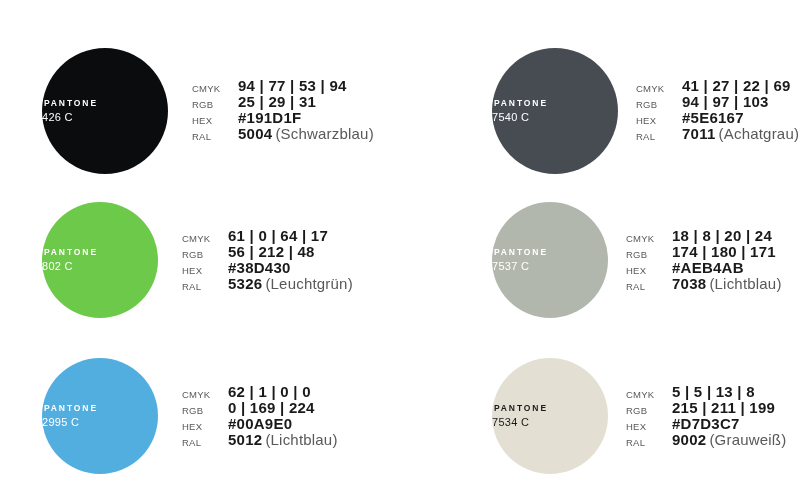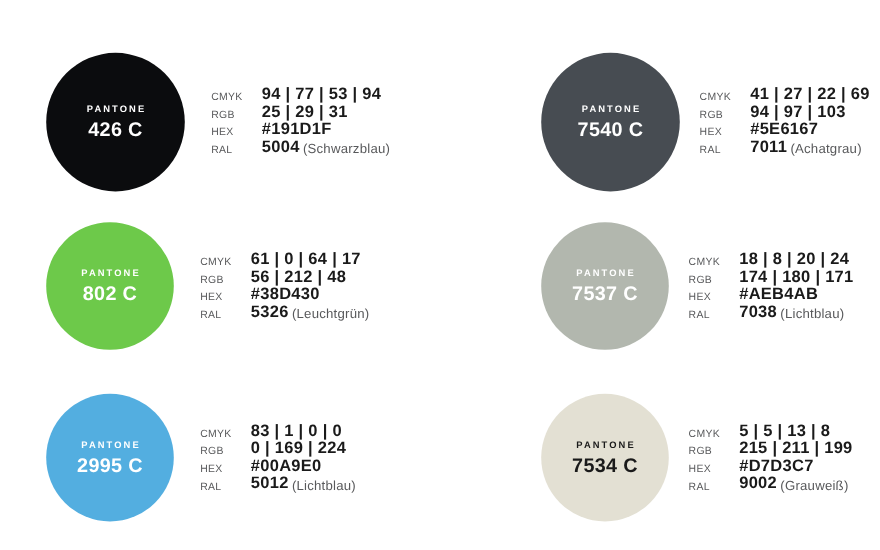--- a/index.html
+++ b/index.html
@@ -37,42 +37,42 @@
   .row-2 { top: 202px; }
   .row-3 { top: 358px; }
 
   .swatch-circle {
     width: 126px;
     height: 126px;
     border-radius: 50%;
     flex: 0 0 126px;
     display: flex;
     flex-direction: column;
-    align-items: center;
+    align-items: flex-start;
     justify-content: center;
     box-sizing: border-box;
   }
   .row-2 .swatch-circle,
   .row-3 .swatch-circle {
     width: 116px;
     height: 116px;
     flex: 0 0 116px;
   }
 
   .swatch-brand {
     font-size: 8.5px;
     font-weight: bold;
     letter-spacing: 1.9px;
     line-height: 1;
     margin-bottom: 5px;
     text-indent: 1.9px;
   }
   .swatch-name {
-    font-size: 18px;
-    font-weight: bold;
+    font-size: 11px;
+    font-weight: normal;
     letter-spacing: 0.3px;
     line-height: 1;
   }
 
   .specs {
     margin-top: 30px;
     margin-left: 24px;
   }
   .col-right .specs { margin-left: 18px; }
   .row-2 .specs { margin-top: 26px; }
@@ -92,21 +92,21 @@
     color: #58595b;
     letter-spacing: 0.25px;
   }
   .spec-value {
     font-size: 15px;
     font-weight: bold;
     color: #1a1a1a;
     letter-spacing: 0.25px;
   }
   .spec-note {
-    font-size: 12px;
+    font-size: 15px;
     font-weight: normal;
     color: #58595b;
     letter-spacing: 0.2px;
     margin-left: 3px;
   }
 </style>
 </head>
 <body>
 
 <div id="palette-sheet" style="background-color: rgb(255, 255, 255);">
@@ -216,21 +216,21 @@
   </div>
 
   <div class="swatch-card col-left row-3">
     <div class="swatch-circle" id="circle-4" style="background-color: rgb(83, 174, 224); color: rgb(255, 255, 255);">
       <div class="swatch-brand">PANTONE</div>
       <div class="swatch-name">2995 C</div>
     </div>
     <div class="specs">
       <div class="spec-row">
         <span class="spec-label">CMYK</span>
-        <span class="spec-value">83 | 1 | 0 | 0</span>
+        <span class="spec-value">62 | 1 | 0 | 0</span>
       </div>
       <div class="spec-row">
         <span class="spec-label">RGB</span>
         <span class="spec-value">0 | 169 | 224</span>
       </div>
       <div class="spec-row">
         <span class="spec-label">HEX</span>
         <span class="spec-value">#00A9E0</span>
       </div>
       <div class="spec-row">

